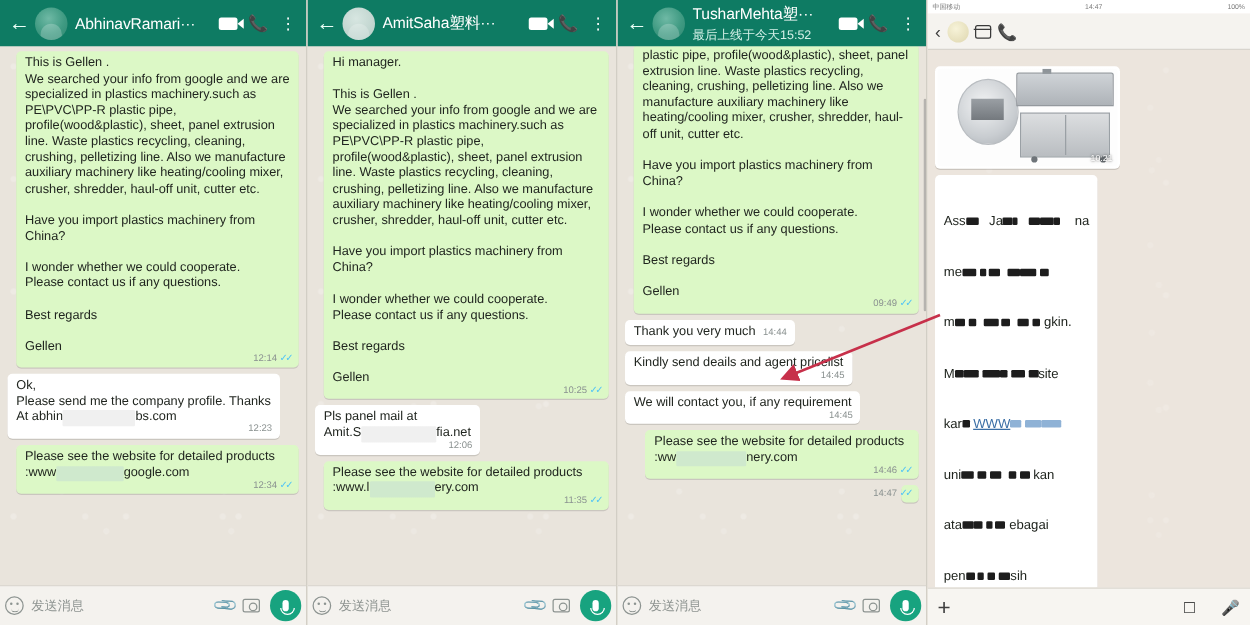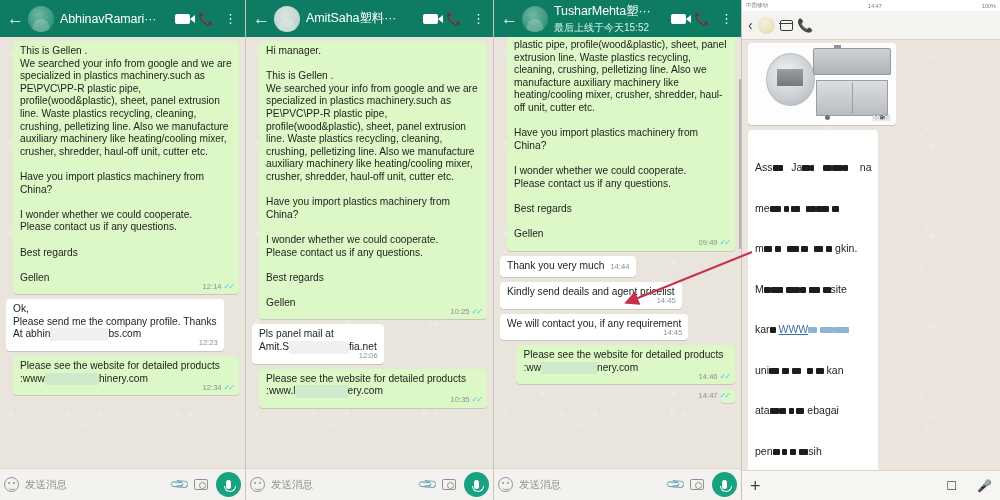--- a/index.html
+++ b/index.html
@@ -298,21 +298,21 @@
     border: 1.4px solid #3a3a3a;
     border-radius: 2px;
     position: relative;
     flex: 0 0 13px;
   }
   .store-ic::before {
     content: "";
     position: absolute; left: -1.4px; right: -1.4px; top: 2px;
     height: 1.4px; background: #3a3a3a;
   }
-  .p4 .chat { background: #ece5dd; padding: 3px 6px 0 6px; }
+  .p4 .chat { background: #ece5dd; padding: 13px 6px 0 6px; }
   .p4 .chat::before { opacity: .35; }
   .photo-card {
     width: 148px;
     background: #ffffff;
     border-radius: 4px;
     padding: 2px;
     box-shadow: 0 1px 0.5px rgba(0,0,0,.14);
     position: relative;
   }
   .photo {
@@ -451,21 +451,21 @@
               </span></div>
         </div>
         <div class="row in">
           <div class="bub in" style="max-width:97%"><span>Ok,
 Please send me the company profile. Thanks
 At abhin</span><span class="redact w" style="width:58px">&nbsp;</span><span>bs.com</span><span class="meta">
                 <span>12:23</span>
               </span></div>
         </div>
         <div class="row out">
-          <div class="bub out" style="max-width:97%"><span>Please see the website for detailed products :www</span><span class="redact" style="width:54px">&nbsp;</span><span>hinery.com</span><span class="meta">
+          <div class="bub out" style="max-width:97%"><span>Please see the website for detailed products :www</span><span class="redact" style="width:54px">&nbsp;</span><span>google.com</span><span class="meta">
                 <span>12:34</span>
                 <span class="tick">✓✓</span>
               </span></div>
         </div>
       </div>
     </div>
     <div class="composer">
       <span class="smiley"></span>
       <span class="ph">发送消息</span>
       <span class="clip">📎</span>
@@ -510,21 +510,21 @@
               </span></div>
         </div>
         <div class="row in">
           <div class="bub in" style="max-width:97%"><span>Pls panel mail at
 Amit.S</span><span class="redact w" style="width:60px">&nbsp;</span><span>fia.net</span><span class="meta">
                 <span>12:06</span>
               </span></div>
         </div>
         <div class="row out">
           <div class="bub out" style="max-width:97%"><span>Please see the website for detailed products :www.l</span><span class="redact" style="width:52px">&nbsp;</span><span>ery.com</span><span class="meta">
-                <span>10:35</span>
+                <span>11:35</span>
                 <span class="tick">✓✓</span>
               </span></div>
         </div>
       </div>
     </div>
     <div class="composer">
       <span class="smiley"></span>
       <span class="ph">发送消息</span>
       <span class="clip">📎</span>
       <span class="cam"></span>

